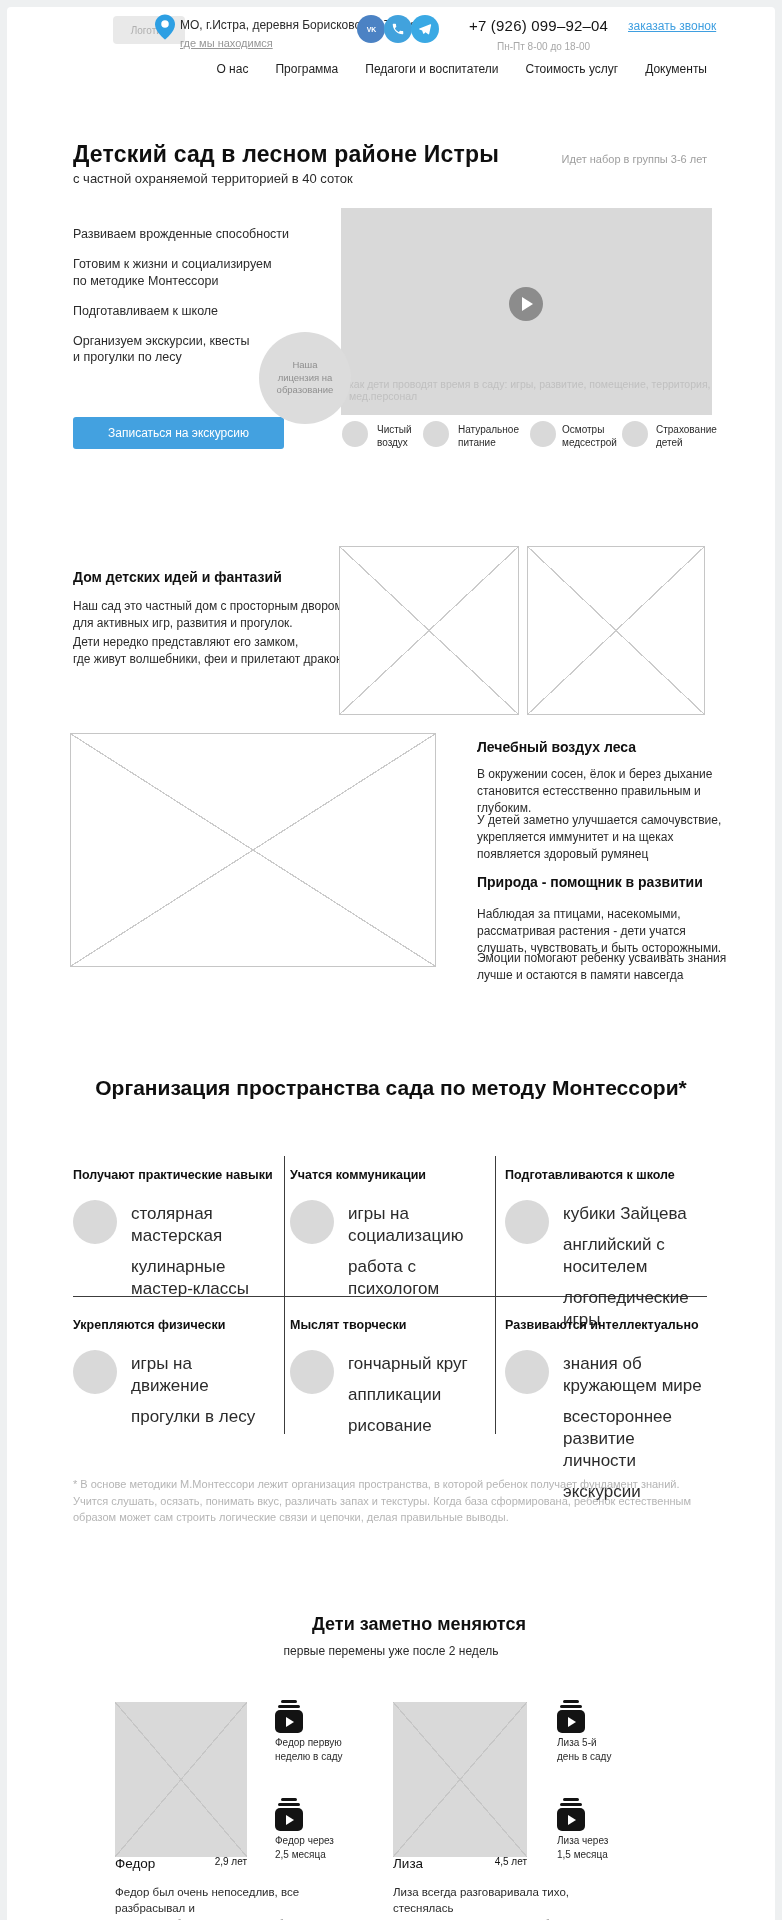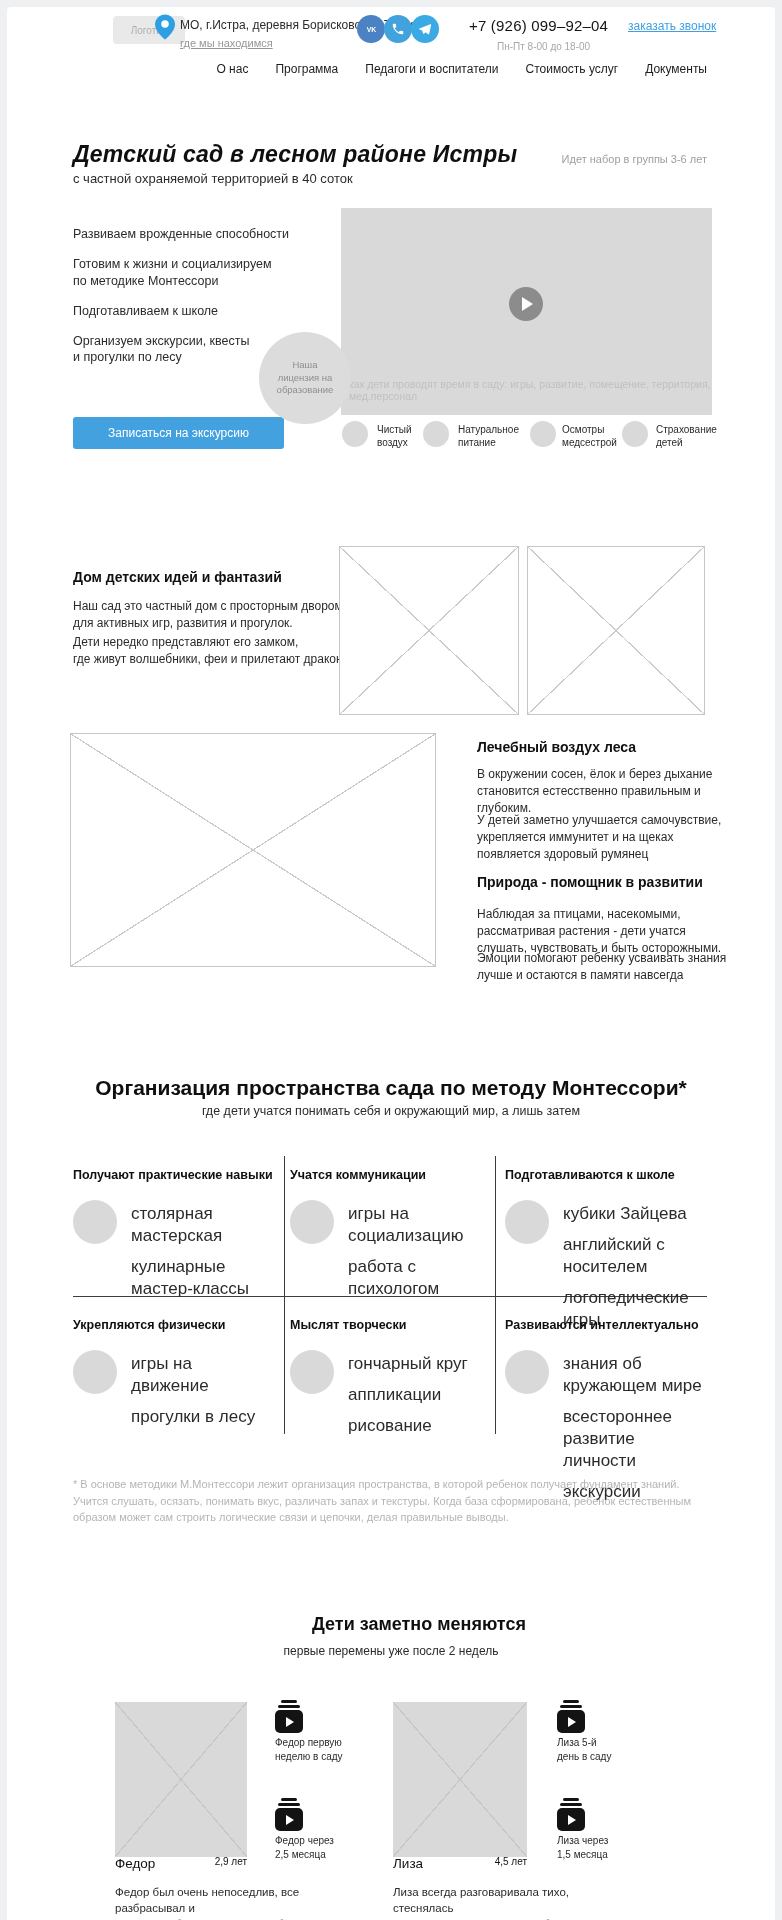--- a/index.html
+++ b/index.html
@@ -117,21 +117,21 @@
   <div class="abs call link" style="left:621px;top:12px;">заказать звонок</div>
 
   <div class="abs nav" style="top:55px;right:68px;">
     <span>О нас</span>
     <span>Программа</span>
     <span>Педагоги и воспитатели</span>
     <span>Стоимость услуг</span>
     <span>Документы</span>
   </div>
 
-  <div class="abs h1" style="left:66px;top:134px;font-style:italic;">Детский сад в лесном районе Истры</div>
+  <div class="abs h1" style="left:66px;top:134px;">Детский сад в лесном районе Истры</div>
   <div class="abs note" style="left:493px;top:146px;width:207px;text-align:right;">Идет набор в группы 3-6 лет</div>
   <div class="abs sub" style="left:66px;top:164px;">с частной охраняемой территорией в 40 соток</div>
 
   <div class="abs video" style="left:334px;top:201px;width:371px;height:207px;">
     <div class="play c abs" style="left:168px;top:79px;">
         <span class="tri"></span>
       </div>
     <div class="abs vcap" style="left:8px;bottom:13px;">как дети проводят время в саду: игры, развитие, помещение, территория, мед.персонал</div>
   </div>
 
@@ -180,21 +180,20 @@
 укрепляется иммунитет и на щеках
 появляется здоровый румянец</div>
   <div class="abs stitle" style="left:470px;top:867px;">Природа - помощник в развитии</div>
   <div class="abs p pre" style="left:470px;top:899px;">Наблюдая за птицами, насекомыми,
 рассматривая растения - дети учатся
 слушать, чувствовать и быть осторожными.</div>
   <div class="abs p pre" style="left:470px;top:943px;">Эмоции помогают ребенку усваивать знания
 лучше и остаются в памяти навсегда</div>
 
   <div class="abs m-title" style="left:0;top:1069px;width:768px;">Организация пространства сада по методу Монтессори*</div>
-  <div class="abs m-sub" style="left:0;top:1097px;width:768px;">где дети учатся понимать себя и окружающий мир, а лишь затем</div>
 
   <div class="abs mline" style="left:277px;top:1149px;width:1px;height:278px;"></div>
   <div class="abs mline" style="left:488px;top:1149px;width:1px;height:278px;"></div>
   <div class="abs mline" style="left:66px;top:1289px;width:634px;height:1px;"></div>
 
   <div class="abs" style="left:66px;top:1161px;width:200px;">
     <div class="mtitle">Получают практические навыки</div>
     <div class="mrow">
         <span class="mcircle"></span>
       <div class="mitems">

